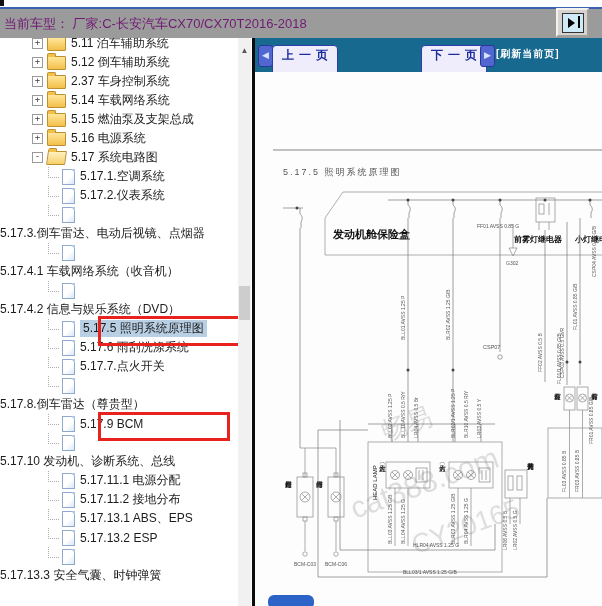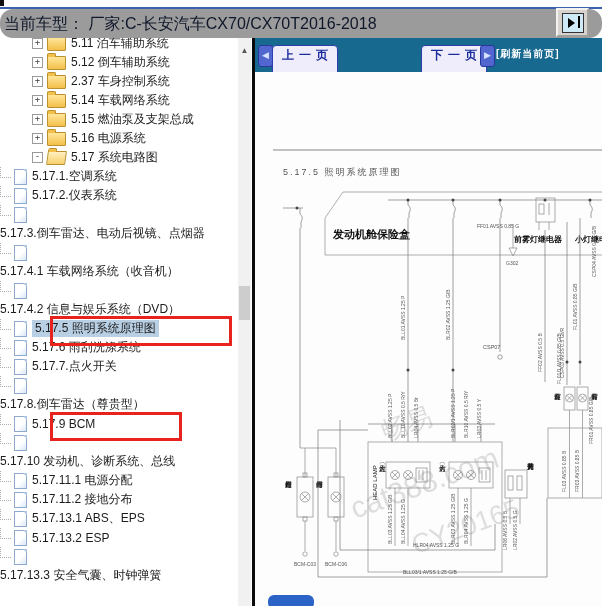--- a/index.html
+++ b/index.html
@@ -3,34 +3,34 @@
 <meta charset="utf-8">
 <style>
   html,body{margin:0;padding:0;background:#e8e8e8;}
   #screen{position:relative;width:602px;height:606px;background:#fff;overflow:hidden;
           font-family:"Liberation Sans","DejaVu Sans",sans-serif;}
   
   #topstrip{position:absolute;left:0;top:0;width:602px;height:7px;background:#fff;}
   #topmark{position:absolute;left:0;top:0;width:4px;height:6px;background:#111;}
   #topline{position:absolute;left:0;top:7px;width:602px;height:2px;background:#3a62b0;}
   #titlebar{position:absolute;left:0;top:9px;width:602px;height:29px;background:#9b9b9b;
-            color:#0f172a;font-size:16px;line-height:29px;padding-left:4px;box-sizing:border-box;border-radius:13px;}
+            color:#701a75;font-size:13px;line-height:29px;padding-left:4px;box-sizing:border-box;}
   #panel-toggle{position:absolute;left:556px;top:8px;width:33px;height:29px;background:#d6d3ce;
             border:2px outset #f4f2ee;box-sizing:border-box;cursor:pointer;}
   #panel-toggle .inner{position:absolute;left:4px;top:3px;width:20px;height:18px;background:#cdeaf6;
             border:1px solid #333;}
   #panel-toggle .glyph{position:absolute;left:5px;top:4px;width:0;height:0;
             border:5px solid transparent;border-left:7px solid #000;}
   #panel-toggle .bar{position:absolute;right:3px;top:2px;width:2px;height:12px;background:#000;}
   
   #tree{position:absolute;left:0;top:38px;width:238px;height:568px;background:#fff;overflow:hidden;}
   .trow{position:relative;height:19px;display:flex;align-items:center;white-space:nowrap;
         font-size:12px;color:#1c1c1c;cursor:default;}
   .row-folder{padding-left:32px;}
-  .row-doc{}
+  .row-doc{margin-left:48px;}
   .row-long{padding-left:0;}
   .expand{width:9px;height:9px;border:1px solid #9a9a9a;background:#fff;font-size:9px;line-height:7px;
         text-align:center;margin-right:4px;flex:none;color:#444;
         font-family:"DejaVu Sans Mono",monospace;}
   .ficon{width:17px;height:12px;position:relative;background:linear-gradient(#ffe69a,#f3c04a);
         border:1px solid #bb912f;border-radius:1px;margin-right:5px;flex:none;}
   .ficon::before{content:"";position:absolute;top:-4px;left:-1px;width:7px;height:3px;
         background:#f3c04a;border:1px solid #bb912f;border-bottom:none;border-radius:2px 2px 0 0;}
   .conn{width:10px;height:10px;border-left:1px dotted #adadad;border-bottom:1px dotted #adadad;
         margin:-9px 3px 0 0;flex:none;}

